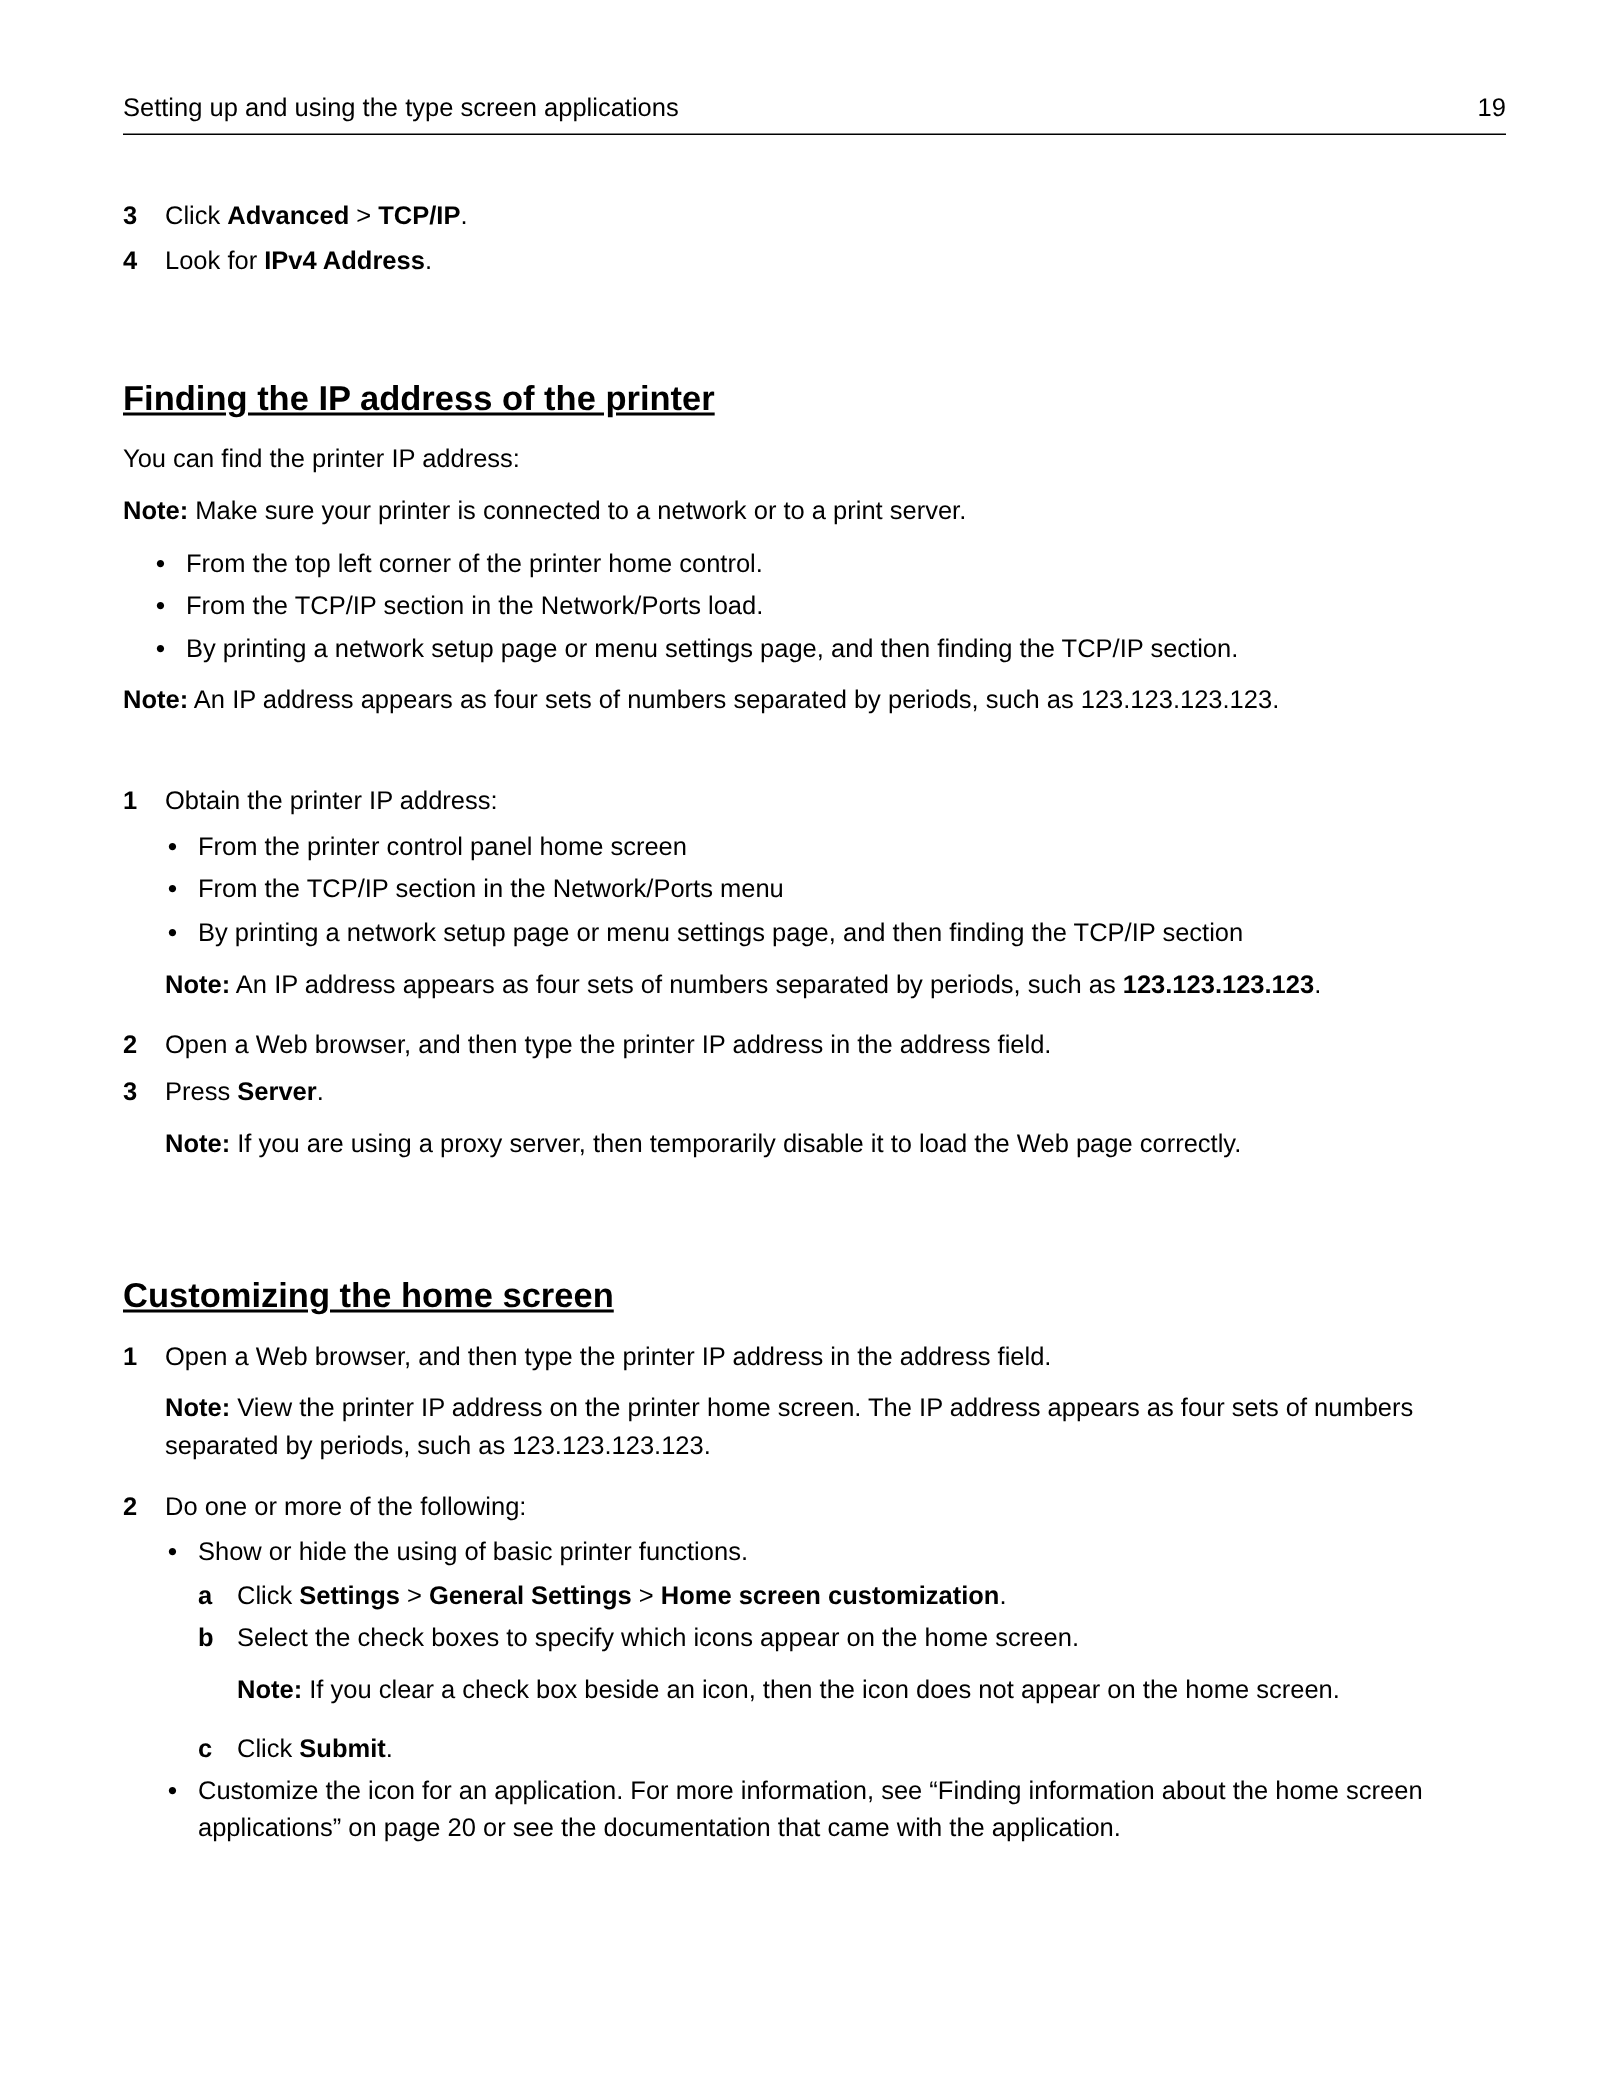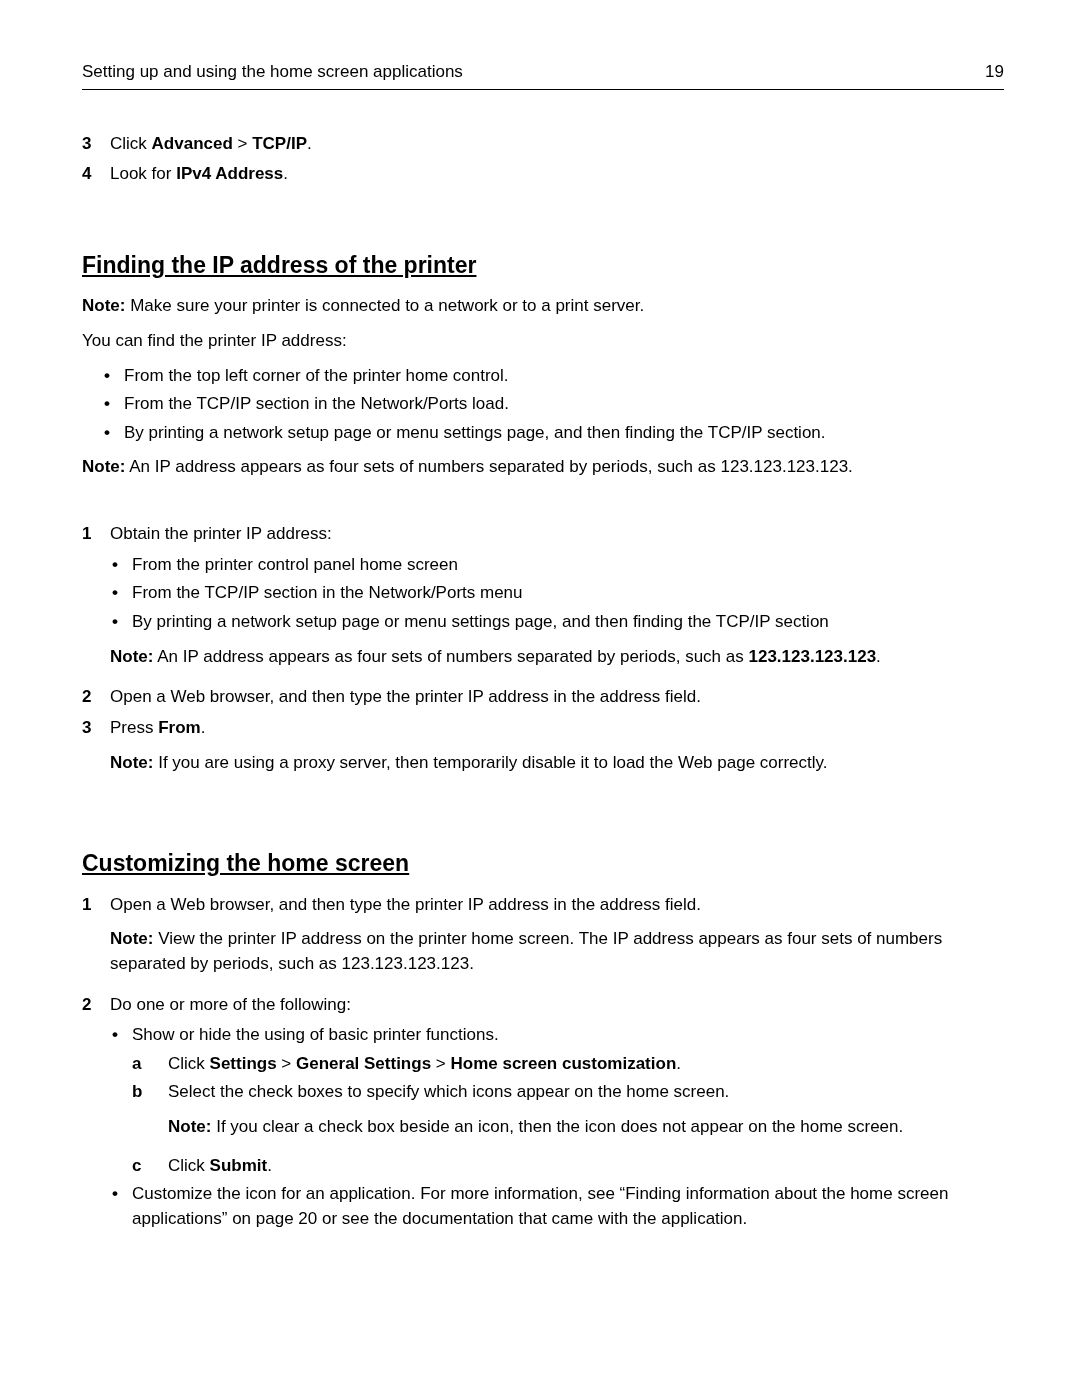--- a/index.html
+++ b/index.html
@@ -72,38 +72,38 @@
   }
   ol.alpha > li {
     display: flex;
     margin: 4px 0;
   }
   ol.alpha > li > .num {
     width: 26px;
     flex-shrink: 0;
     font-weight: 700;
   }
-  ol.alpha > li > .body { flex: 1; margin-left: 10px; }
+  ol.alpha > li > .body { flex: 1; }
   .note-inner {
     margin: 10px 0 10px 40px;
   }
   .mono {
     font-family: Liberation Sans, sans-serif;
     font-weight: 700;
   }
   .b { font-weight: 700; }
   .section-gap { height: 26px; }
 </style>
 </head>
 <body>
 
 <div class="page">
 
   <div class="header-row">
-    <span>Setting up and using the home screen applications</span>
+    <span>Setting up and using the type screen applications</span>
     <span>19</span>
   </div>
 
   <ol class="steps">
     <li>
       <span class="num">3</span>
       <span class="body">
         <span>Click </span><span class="b">Advanced</span><span> &gt; </span><span class="b">TCP/IP</span><span>.</span>
       </span>
     </li>
@@ -111,22 +111,22 @@
       <span class="num">4</span>
       <span class="body">
         <span>Look for </span><span class="mono">IPv4 Address</span><span>.</span>
       </span>
     </li>
   </ol>
 
   <div class="section-gap"></div>
 
   <h2>Finding the IP address of the printer</h2>
+  <p>You can find the printer IP address:</p>
   <p><span class="b">Note:</span><span> Make sure your printer is connected to a network or to a print server.</span></p>
-  <p>You can find the printer IP address:</p>
   <ul class="bullets">
     <li>From the top left corner of the printer home control.</li>
     <li>From the TCP/IP section in the Network/Ports load.</li>
     <li>By printing a network setup page or menu settings page, and then finding the TCP/IP section.</li>
   </ul>
   <p><span class="b">Note:</span><span> An IP address appears as four sets of numbers separated by periods, such as 123.123.123.123.</span></p>
 
   <div class="section-gap"></div>
 
 
@@ -145,21 +145,21 @@
         </p>
       </div>
     </li>
     <li>
       <span class="num">2</span>
       <span class="body">Open a Web browser, and then type the printer IP address in the address field.</span>
     </li>
     <li>
       <span class="num">3</span>
       <div class="body">
-        <span>Press </span><span class="b">From</span><span>.</span>
+        <span>Press </span><span class="b">Server</span><span>.</span>
         <p><span class="b">Note:</span><span> If you are using a proxy server, then temporarily disable it to load the Web page correctly.</span></p>
       </div>
     </li>
   </ol>
 
   <div class="section-gap"></div>
 
   <h2>Customizing the home screen</h2>
 
   <ol class="steps">

